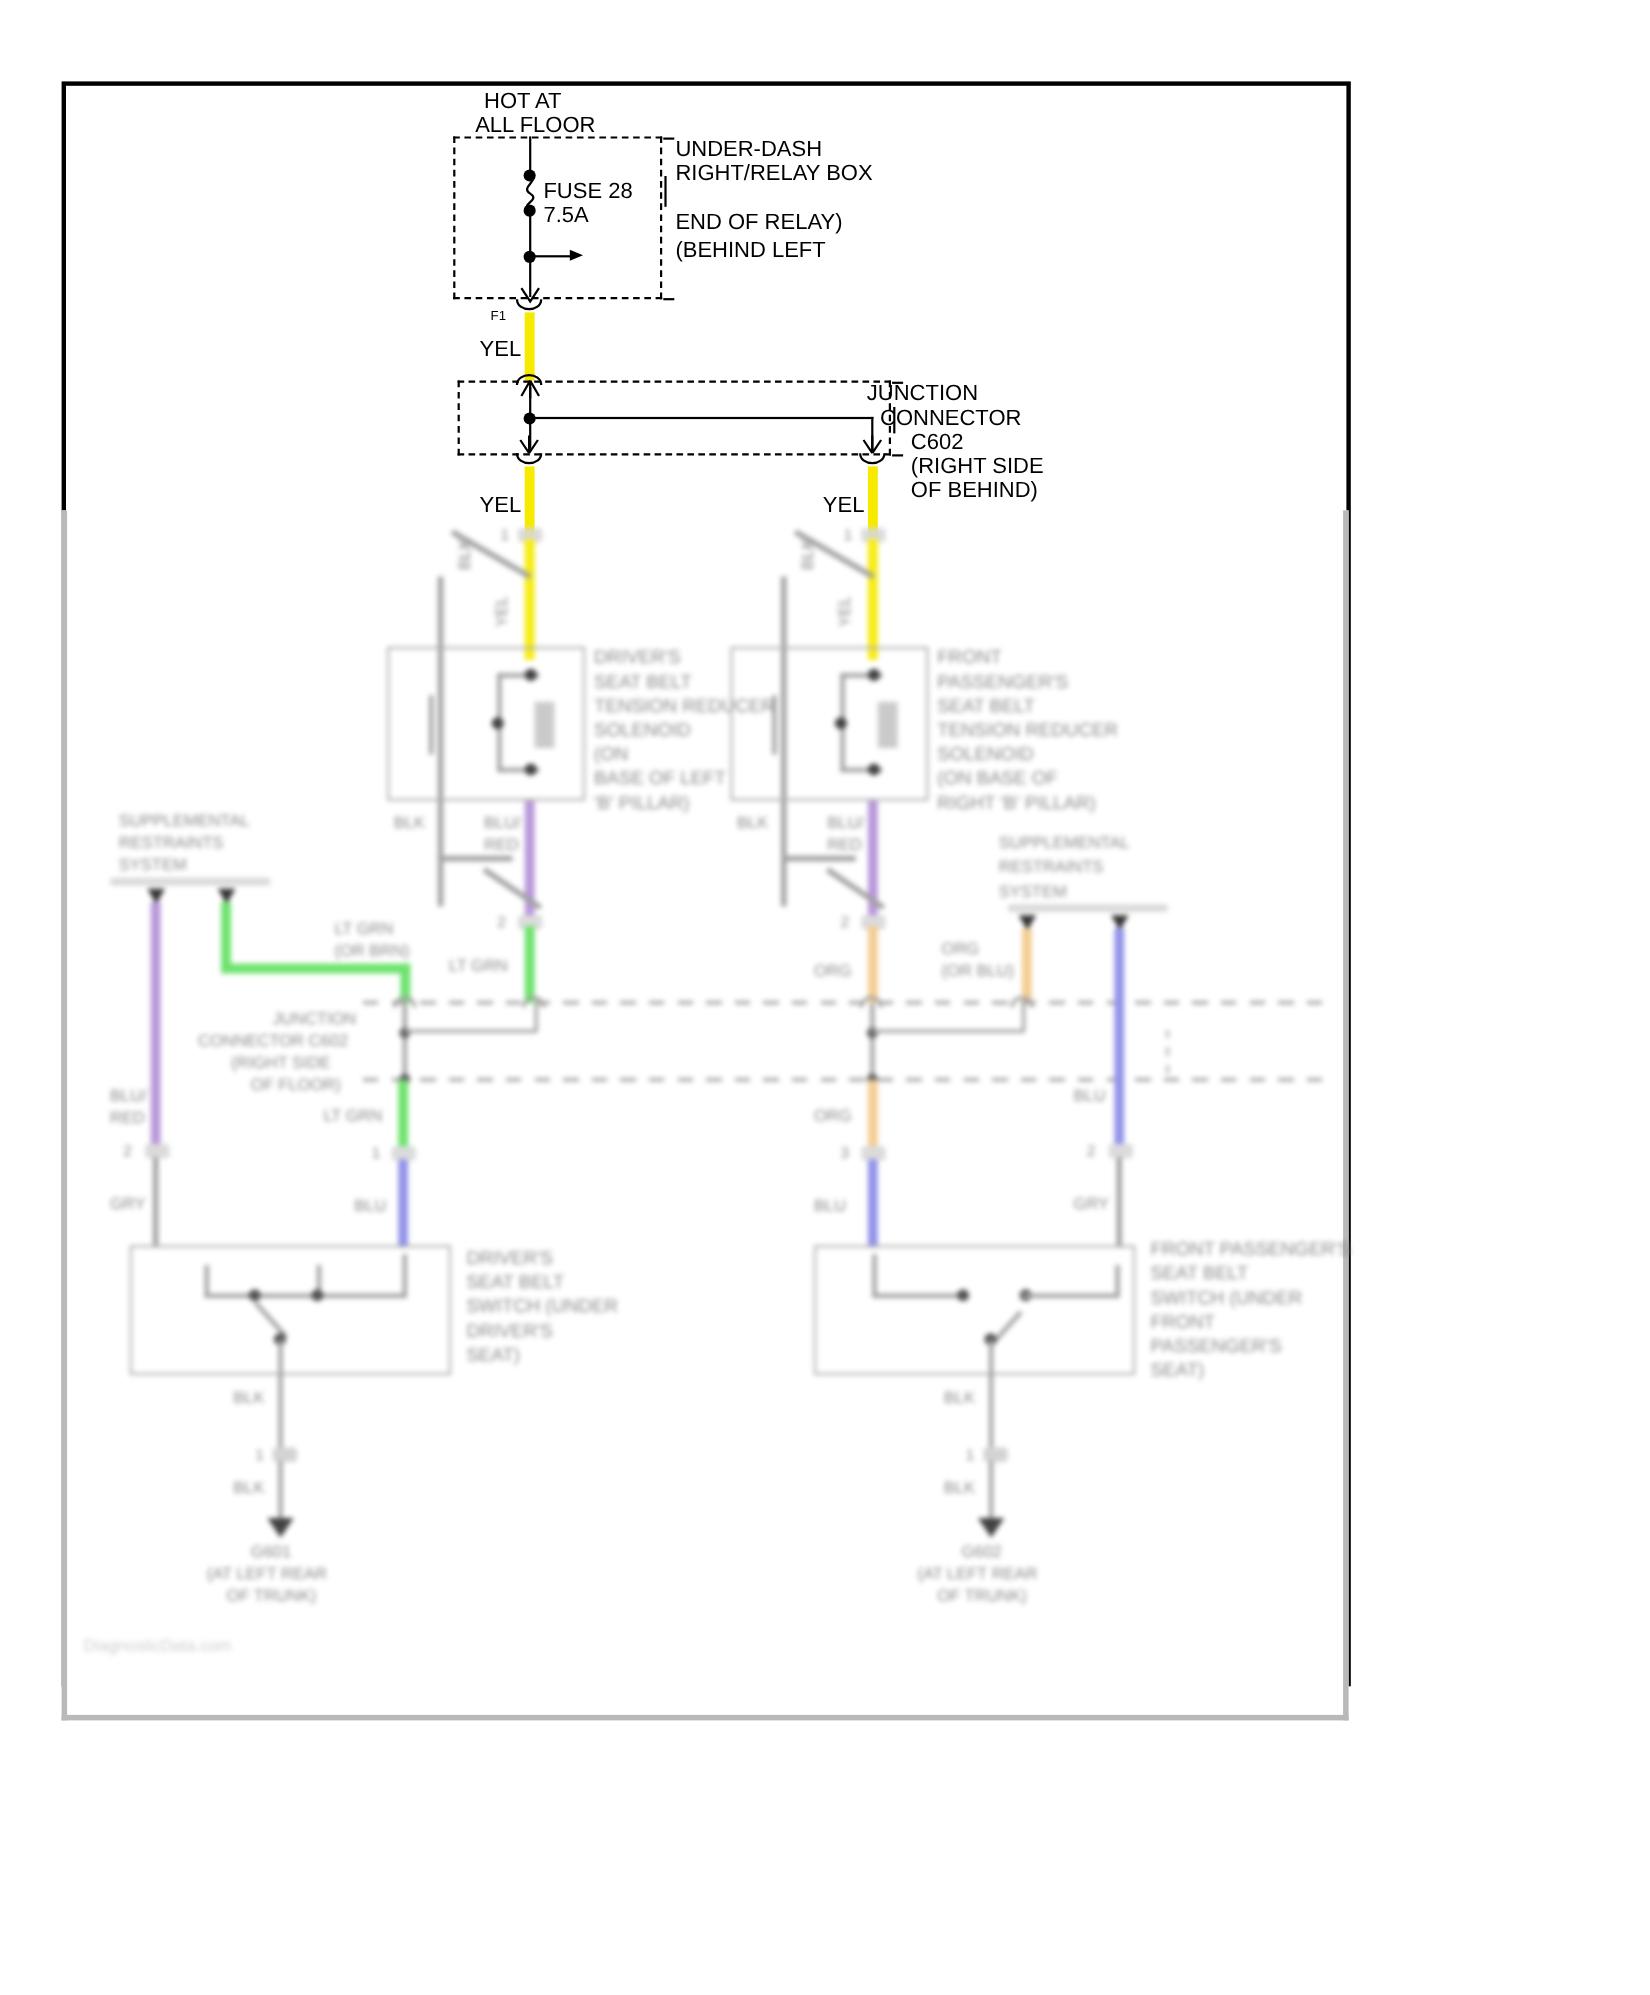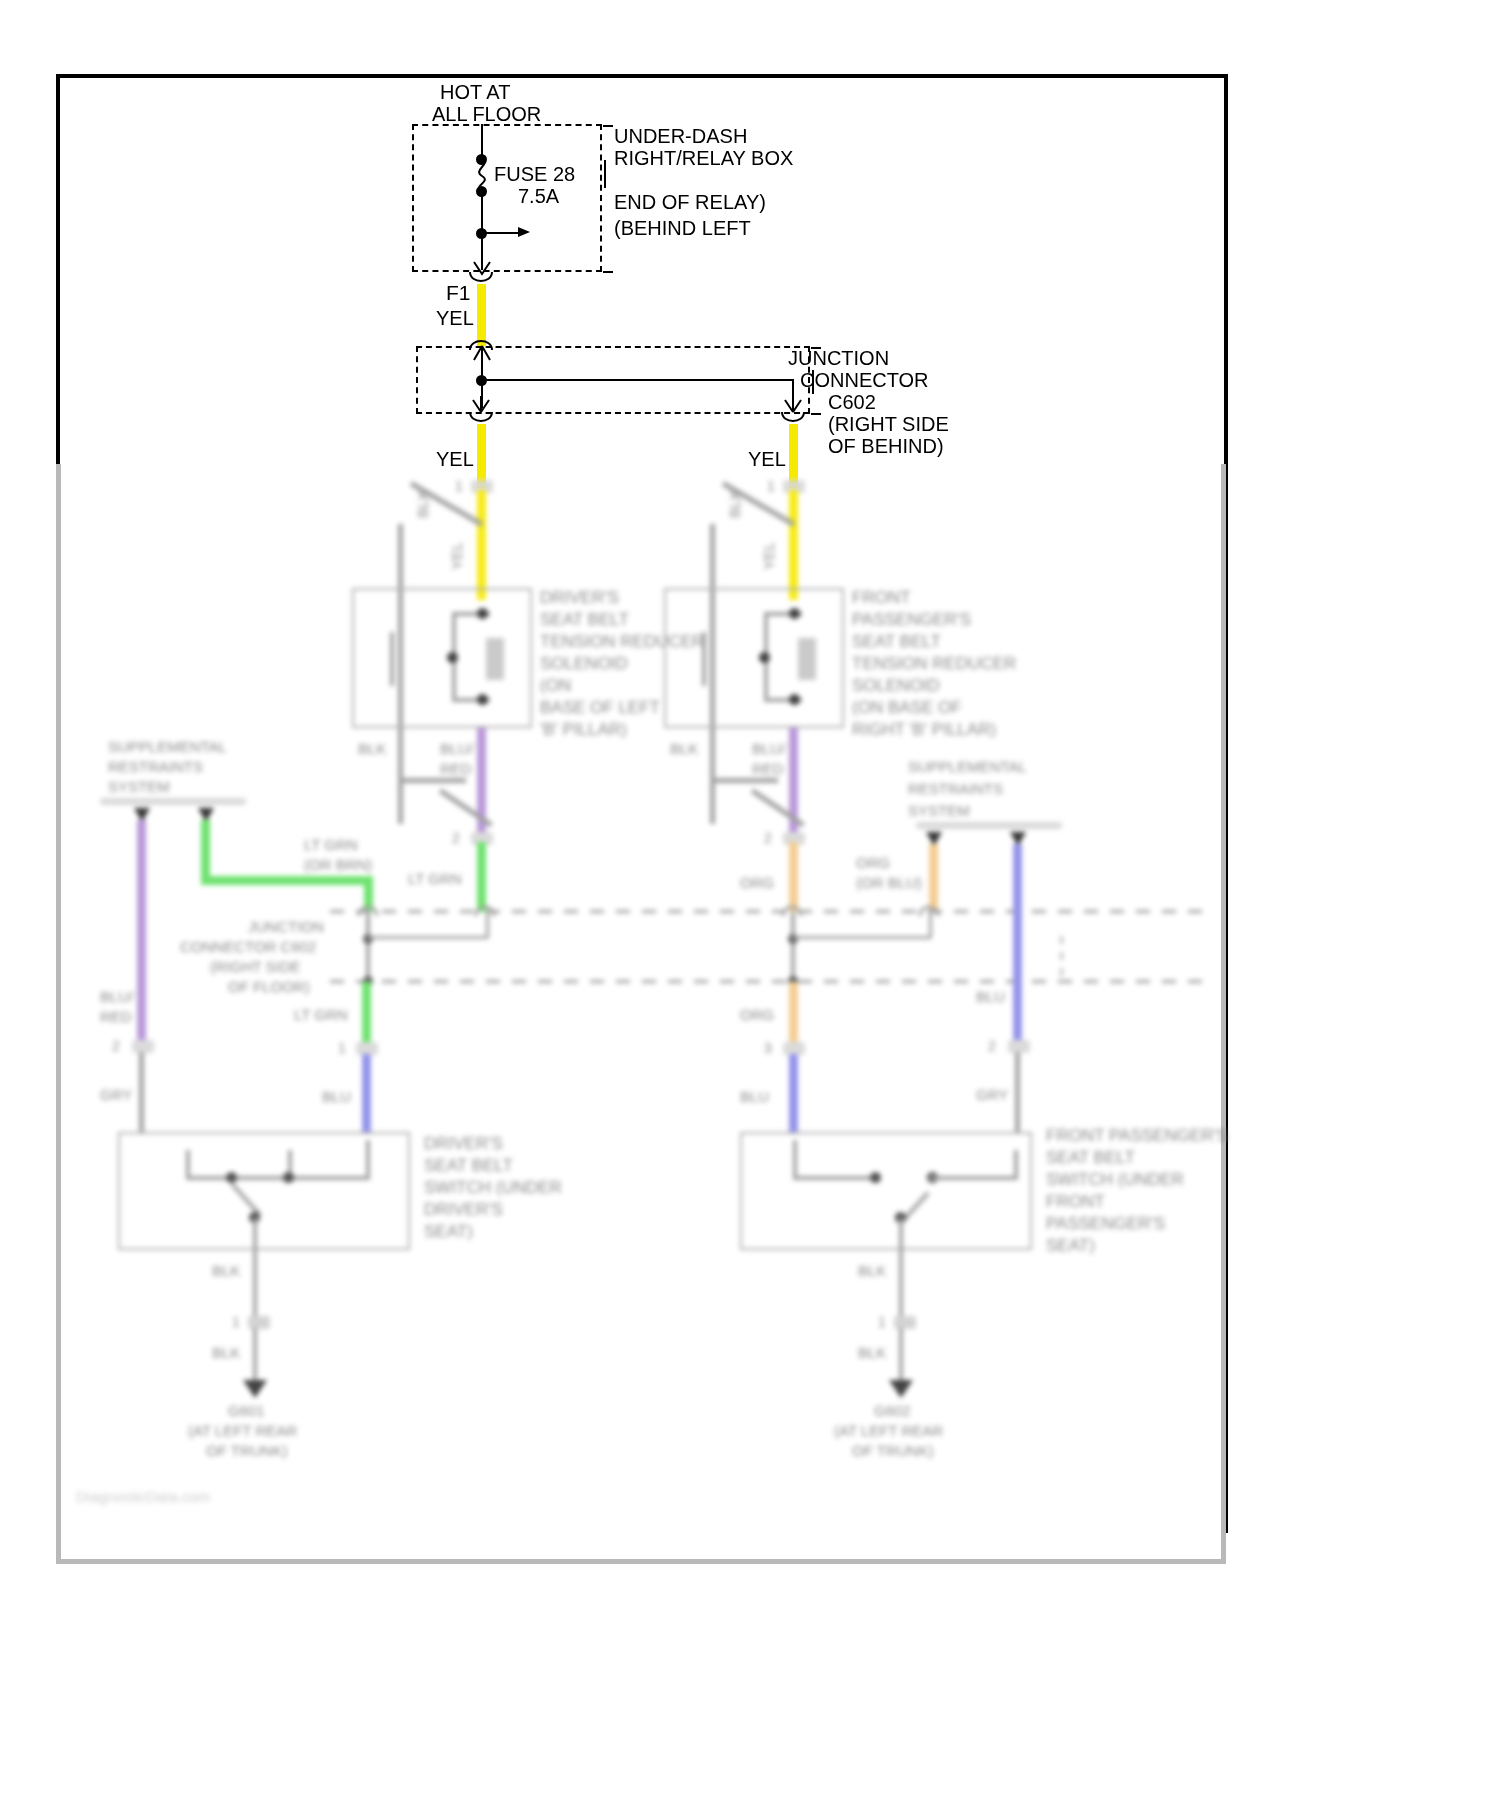--- a/index.html
+++ b/index.html
@@ -42,21 +42,21 @@
     opacity: 0.92;
   }
   .txt {
     position: absolute;
     font-family: "Liberation Sans", sans-serif;
     color: #000;
     white-space: pre;
     line-height: 1.22;
   }
   .t20 { font-size: 20px; }
-  .t19 { font-size: 21px; }
+  .t19 { font-size: 12px; }
   .t17 { font-size: 17px; }
   .t15 { font-size: 15px; }
   .t14 { font-size: 14px; }
   .gray { color: #808080; }
   .ln { position: absolute; background: #000; }
   .glin { position: absolute; background: #9a9a9a; }
   .wire { position: absolute; }
   .yel { background: #f6ea00; }
   .pur { background: #b38fd6; }
   .grn { background: #62e062; }
@@ -120,21 +120,21 @@
 
     <div class="ln" style="left:481px; top:124px; width:2px; height:35px;"></div>
     <div class="dot" style="left:476px; top:154px;"></div>
 
     <svg style="left:466px; top:156px; width:34px; height:36px;">
       <path d="M16,2 C26,8 6,14 16,20 C26,26 6,30 16,34" stroke="#000" stroke-width="2" fill="none"></path>
     </svg>
     <div class="dot" style="left:476px; top:186px;"></div>
 
     <div class="txt t20" style="left:494px; top:162px;">FUSE 28</div>
-    <div class="txt t20" style="left:494px; top:184px;margin-left:24px;">7.5A</div>
+    <div class="txt t20" style="left:494px; top:184px;">7.5A</div>
 
     <div class="ln" style="left:481px; top:192px; width:2px; height:42px;"></div>
     <div class="dot" style="left:476px; top:228px;"></div>
 
     <div class="ln" style="left:486px; top:232px; width:38px; height:2px;"></div>
     <svg style="left:518px; top:225px; width:16px; height:16px;">
       <path d="M0,2 L12,7 L0,12 Z" fill="#000"></path>
     </svg>
 
     <div class="ln" style="left:481px; top:234px; width:2px; height:36px;"></div>

